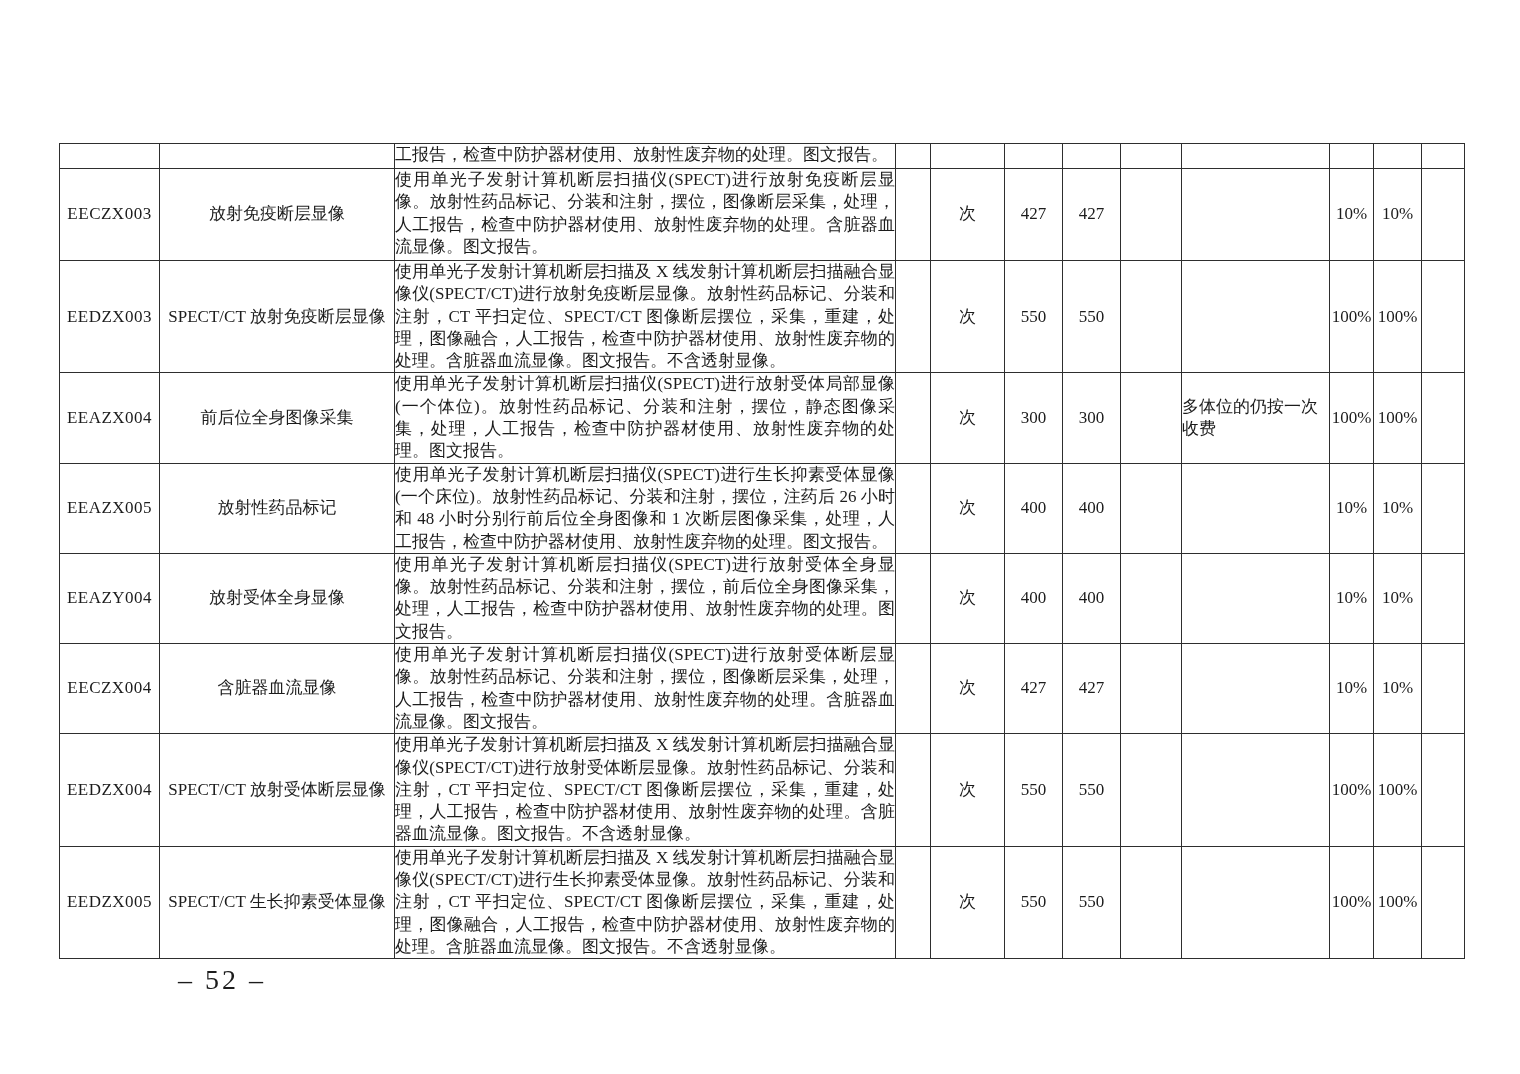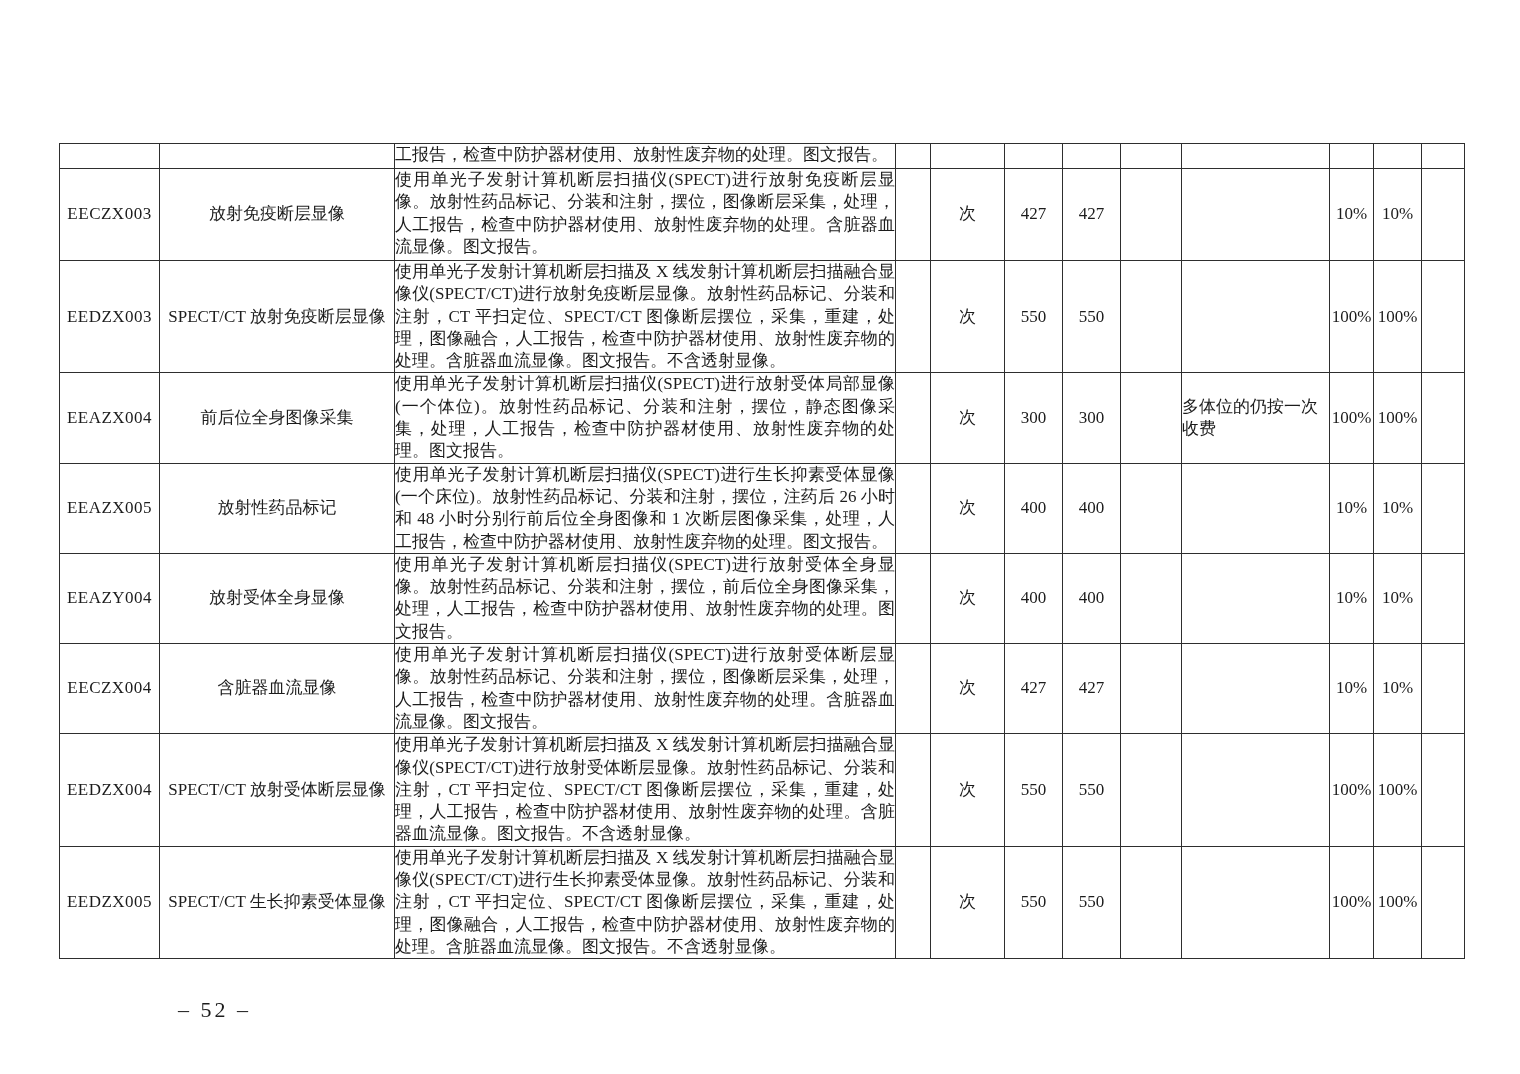--- a/index.html
+++ b/index.html
@@ -18,21 +18,21 @@
     padding:0;overflow:hidden;
     font-size:17px;line-height:22.3px;color:#1c1c1c;
   }
   td.c-code{text-align:center;vertical-align:middle;letter-spacing:.5px;}
   td.c-name{text-align:center;vertical-align:middle;padding:0 2px 0 3px;}
   td.c-desc{text-align:left;vertical-align:top;padding:1px 4px;text-align:justify;}
   td.c-unit,td.c-p1,td.c-p2,td.c-pa,td.c-pb{text-align:center;vertical-align:middle;}
   td.c-note{text-align:left;vertical-align:middle;padding:0 3px;}
   .page-number{
     position:absolute;left:178px;top:964px;
-    font-size:22px;letter-spacing:3px;color:#1c1c1c;margin-top:33px;
+    font-size:28px;letter-spacing:3px;color:#1c1c1c;
   }
 </style>
 </head>
 <body>
 
 <div class="sheet">
 
   <table class="price-table">
     <colgroup>
       <col style="width:100px">

